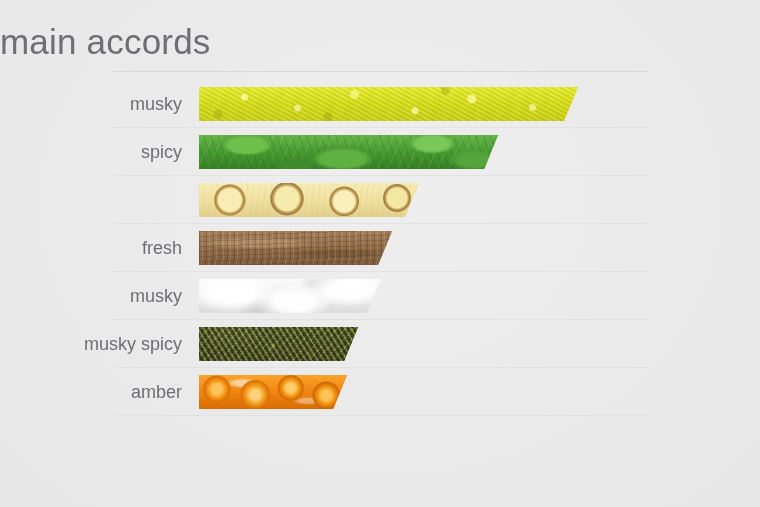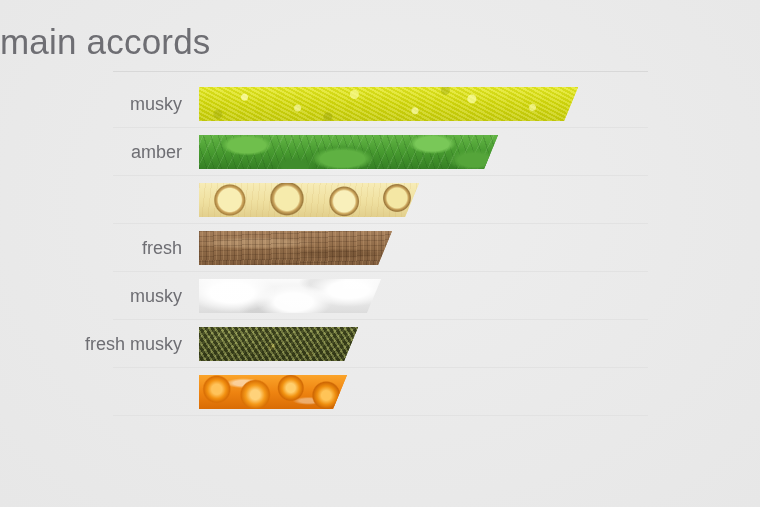--- a/index.html
+++ b/index.html
@@ -214,21 +214,21 @@
   <div class="top-rule"></div>
 
   <div class="rows" id="rows">
       <div class="accord-row">
         <div class="accord-label">musky</div>
         <div class="bar" style="width: 379px;">
           <div class="bar-tex tex-citrus"></div>
         </div>
       </div>
       <div class="accord-row">
-        <div class="accord-label">amber</div>
+        <div class="accord-label">spicy</div>
         <div class="bar" style="width: 299px;">
           <div class="bar-tex tex-fresh"></div>
         </div>
       </div>
       <div class="accord-row">
         <div class="bar" style="width: 220px;">
           <div class="bar-tex tex-aromatic"></div>
         </div>
       </div>
       <div class="accord-row">
@@ -237,25 +237,26 @@
           <div class="bar-tex tex-woody"></div>
         </div>
       </div>
       <div class="accord-row">
         <div class="accord-label">musky</div>
         <div class="bar" style="width: 182px;">
           <div class="bar-tex tex-musky"></div>
         </div>
       </div>
       <div class="accord-row">
-        <div class="accord-label">fresh musky</div>
+        <div class="accord-label">musky spicy</div>
         <div class="bar" style="width: 159px;">
           <div class="bar-tex tex-freshspicy"></div>
         </div>
       </div>
       <div class="accord-row">
+        <div class="accord-label">amber</div>
         <div class="bar" style="width: 148px;">
           <div class="bar-tex tex-amber"></div>
         </div>
       </div>
     </div>
 
 </div>
 
 </body></html>

